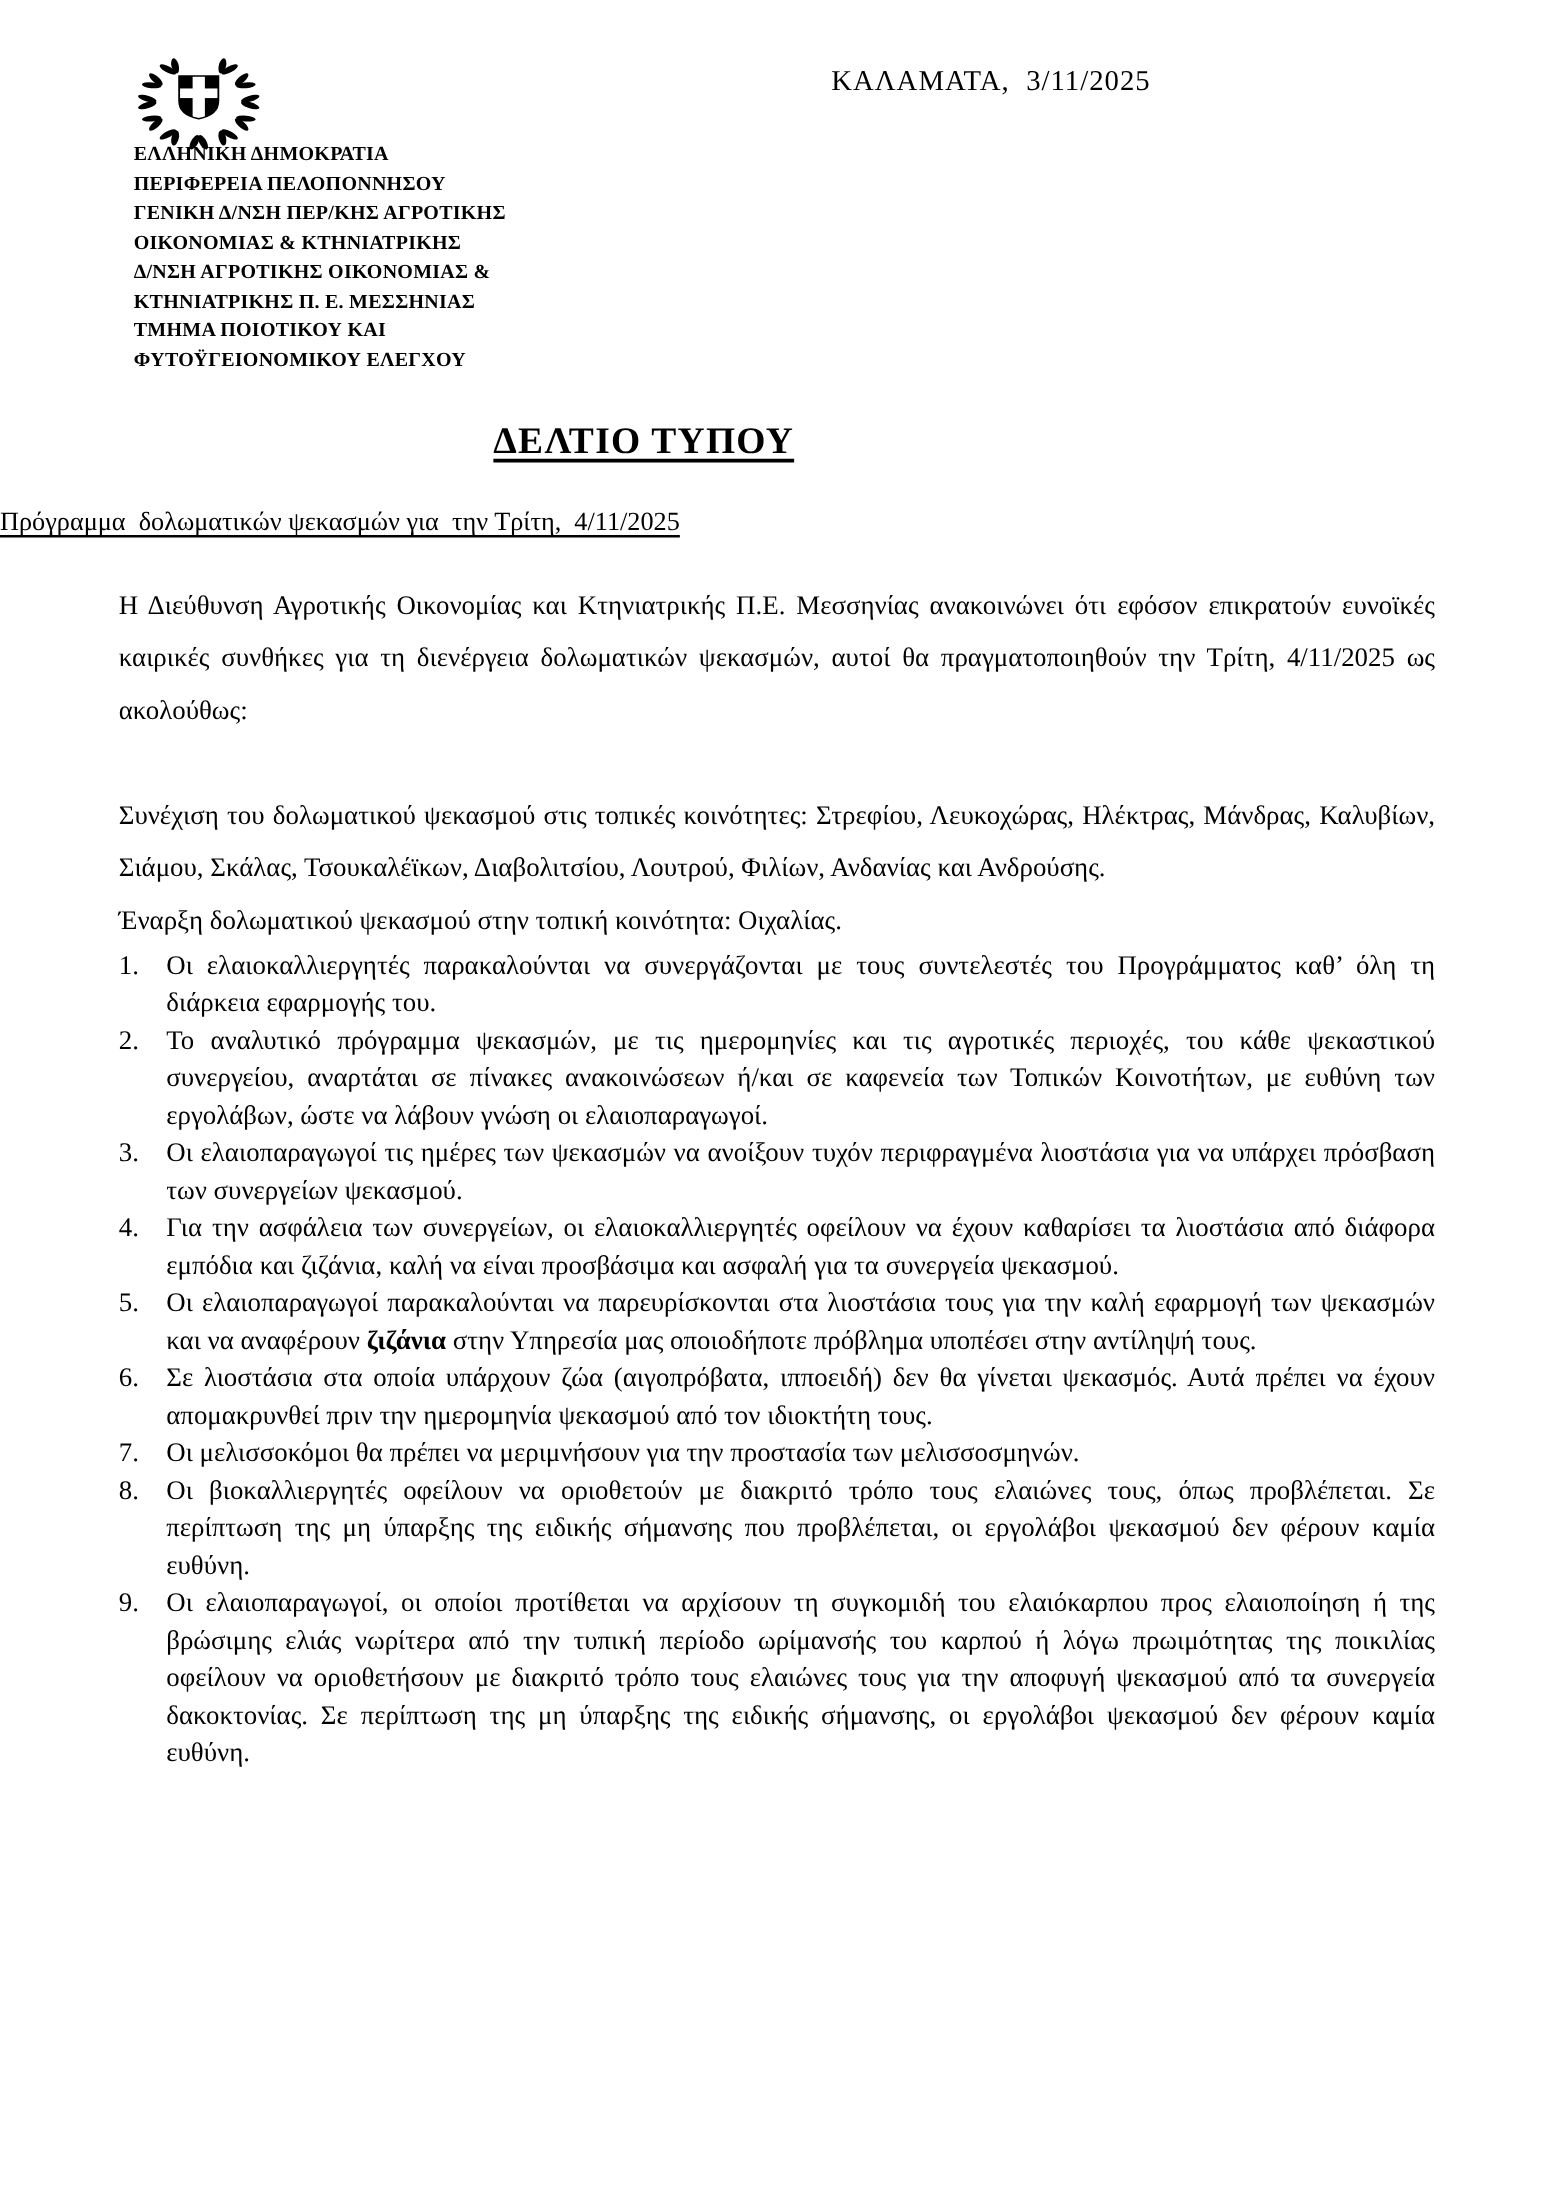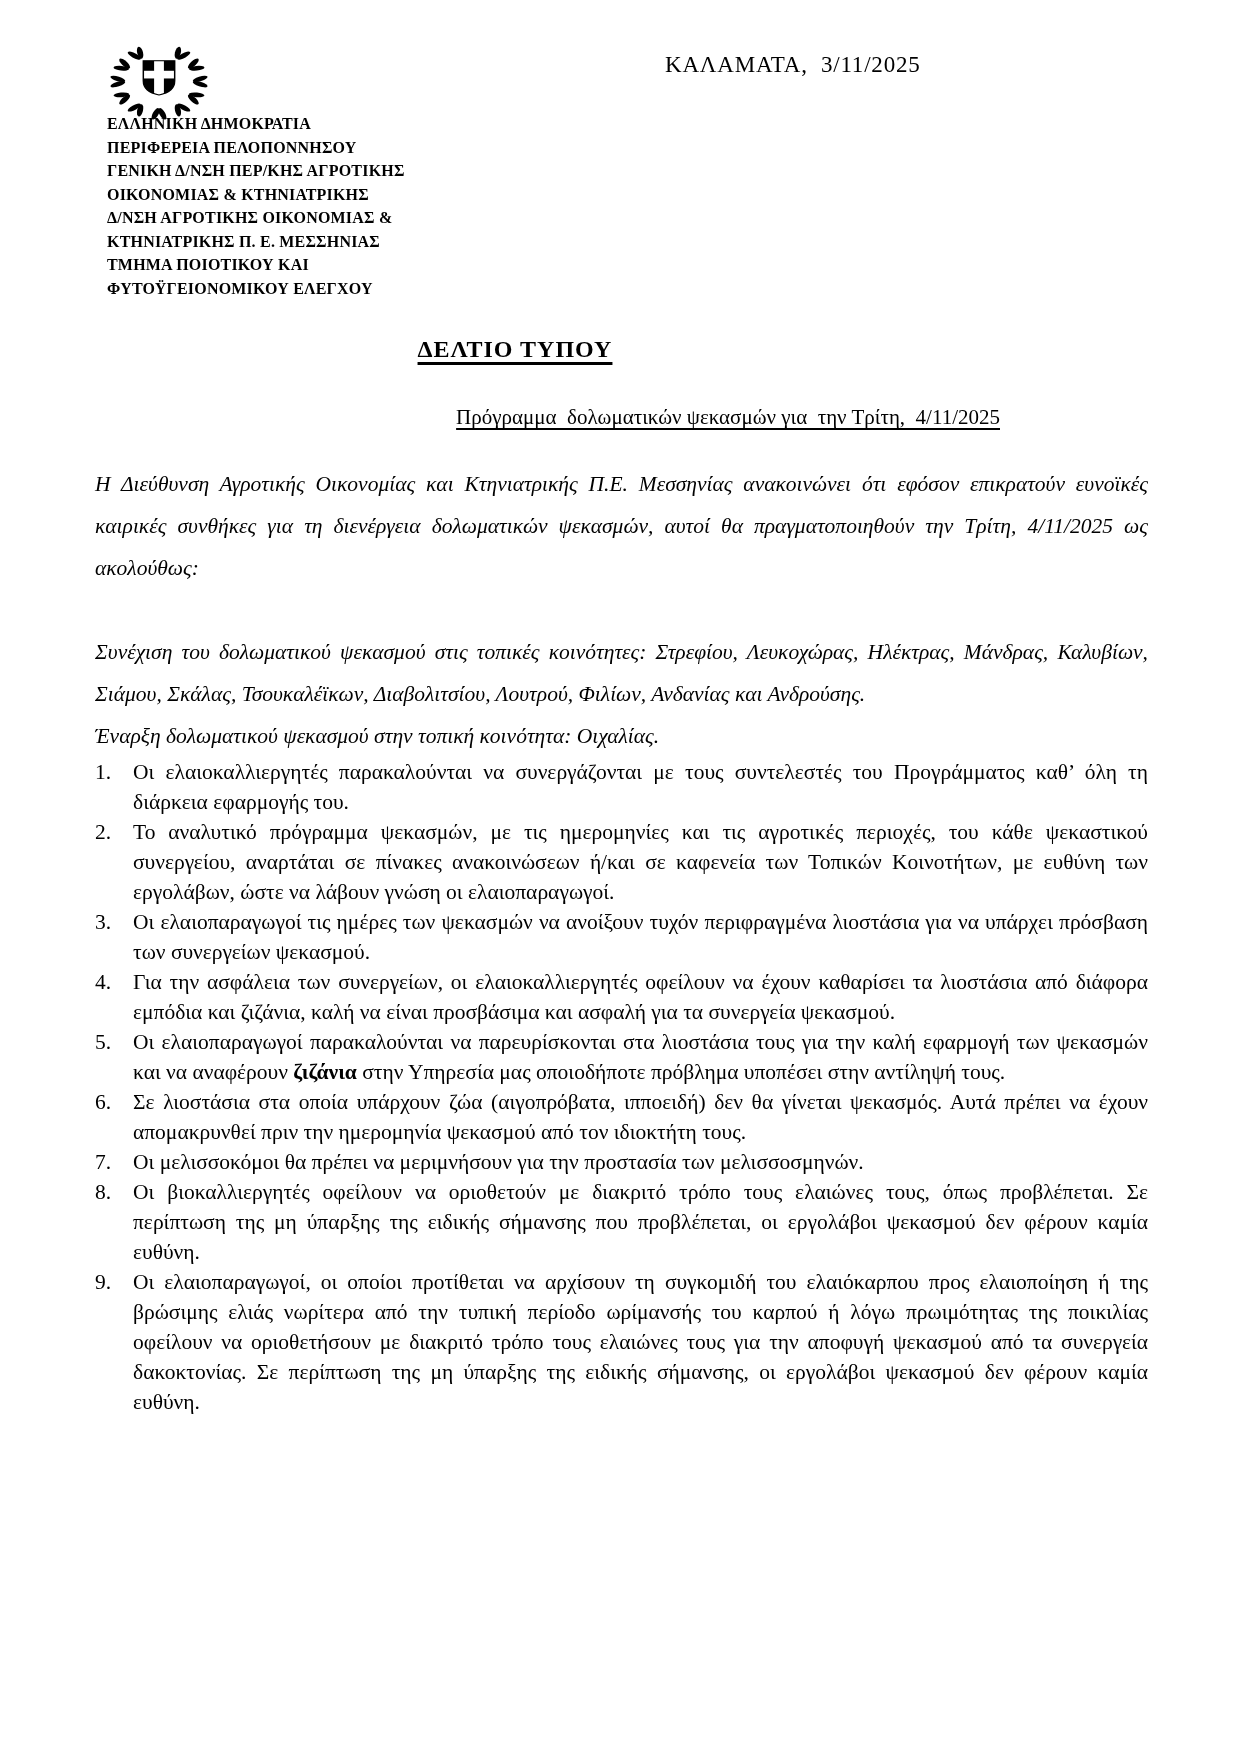--- a/index.html
+++ b/index.html
@@ -46,52 +46,52 @@
 
   
   .title-wrap {
     position: absolute;
     top: 336px;
     left: 0;
     width: 1030px;
     text-align: center;
   }
   .title-text {
-    font-size: 24px;
+    font-size: 30px;
     font-weight: bold;
     letter-spacing: 1px;
     text-decoration: underline;
     text-decoration-thickness: 3px;
     text-underline-offset: 5px;
   }
 
   .subtitle-wrap {
     position: absolute;
     top: 405px;
     left: 0;
     width: 1000px;
-    text-align: right;
+    text-align: left;
   }
   .subtitle-text {
     font-size: 21px;
     white-space: pre;
     text-decoration: underline;
     text-decoration-thickness: 2px;
     text-underline-offset: 4px;
   }
 
   
   .content {
     position: absolute;
     left: 95px;
     top: 463px;
     width: 1053px;
     font-size: 21.5px;
   }
-  .content p { margin: 0; font-style: italic; }
+  .content p { margin: 0; }
 
   .para-wide {
     text-align: justify;
     line-height: 42px;
   }
   .block-locations { margin-top: 42px; }
 
   .notes-heading {
     margin-top: 50px;
     font-weight: bold;

